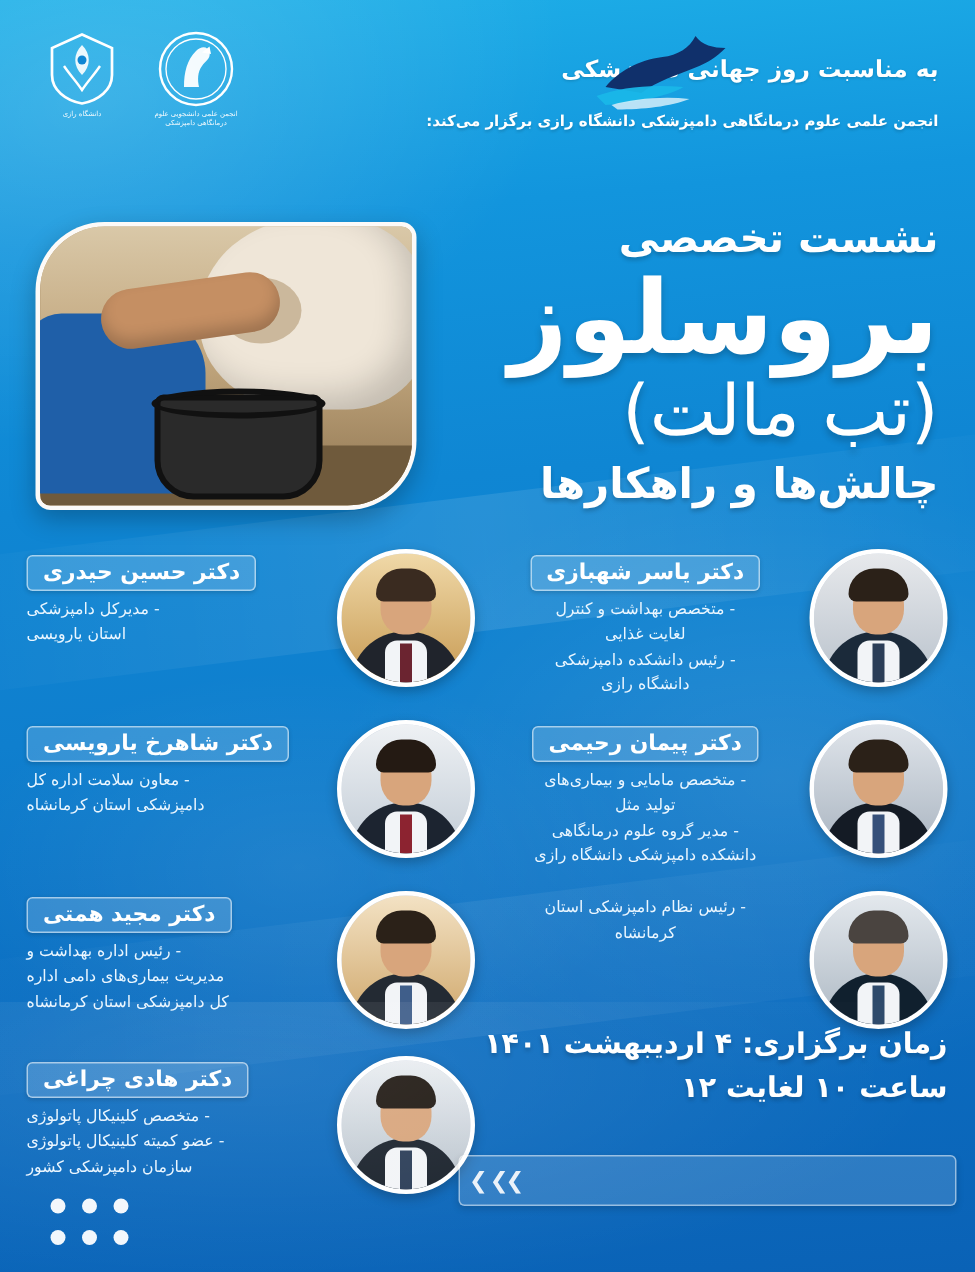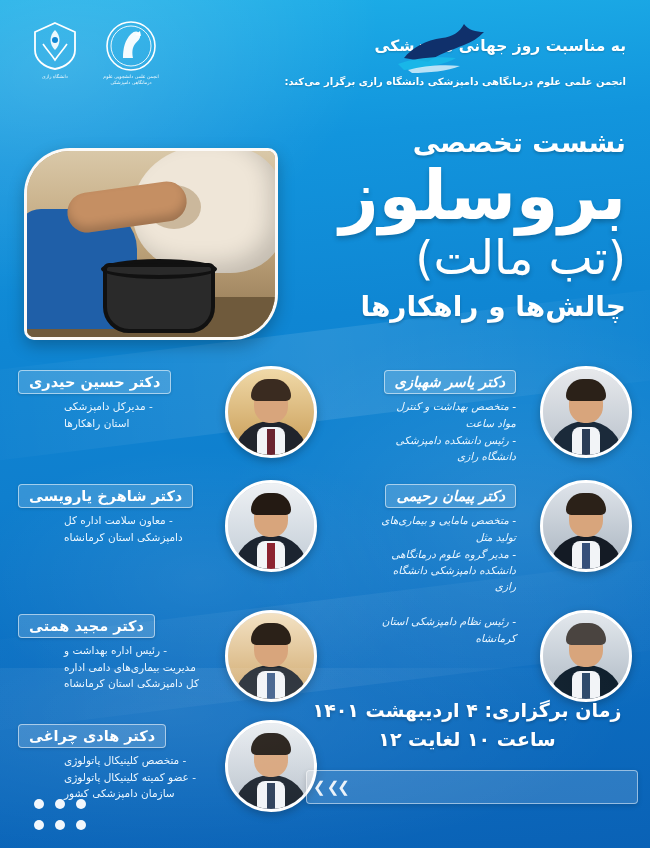--- a/index.html
+++ b/index.html
@@ -109,21 +109,21 @@
     width: 110px;
     height: 56px;
   }
 
   
   .title-wrap {
     position: relative;
     padding: 8px 24px 0 24px;
     display: flex;
     justify-content: space-between;
-    align-items: center;
+    align-items: flex-end;
   }
   .titles {
     text-align: right;
     width: 330px;
     padding-top: 6px;
   }
   .t-small {
     font-size: 27px;
     font-weight: bold;
     line-height: 1.15;
@@ -176,47 +176,47 @@
     margin-top: 26px;
     padding: 0 18px;
     display: grid;
     grid-template-columns: 1fr 1fr;
     column-gap: 16px;
     row-gap: 14px;
   }
   .spk {
     display: flex;
     align-items: flex-start;
-    gap: 24px;
+    gap: 12px;
     min-height: 96px;
   }
   .spk-texts {
     flex: 1;
     text-align: left;
     padding-top: 4px;
   }
-  .spk.right-col .spk-texts { text-align: right; font-style: italic; }
+  .spk.right-col .spk-texts { text-align: center; }
   .spk-name {
     display: inline-block;
     background: rgba(255,255,255,.16);
     border: 1px solid rgba(255,255,255,.55);
     border-radius: 4px;
     padding: 3px 10px;
     font-size: 14.5px;
     font-weight: bold;
     margin-bottom: 5px;
     white-space: nowrap;
     box-shadow: 0 1px 3px rgba(0,0,0,.15);
   }
   .spk-roles {
     font-size: 10.5px;
     line-height: 1.5;
     color: #eaf6ff;
   }
-  .spk-roles div { margin-bottom: 1px; margin-left: 46px; }
+  .spk-roles div { margin-bottom: 1px; }
   .avatar {
     width: 86px;
     height: 86px;
     flex: 0 0 86px;
     border-radius: 50%;
     border: 3px solid #ffffff;
     overflow: hidden;
     position: relative;
     box-shadow: 0 3px 8px rgba(0,0,0,.25);
     background: #cfd8e3;
@@ -230,23 +230,22 @@
 
   
   .footer {
     position: absolute;
     right: 0; left: 0; bottom: 0;
     height: 170px;
   }
   .footer-info {
     position: absolute;
     right: 18px;
-    top: 18px;
+    top: 4px;
     width: 330px;
-    text-align: center;
   }
   .f-date {
     font-size: 19px;
     font-weight: bold;
     line-height: 1.55;
     text-shadow: 0 2px 3px rgba(0,0,0,.2);
   }
   .venue-bar {
     position: absolute;
     right: 12px;
@@ -364,41 +363,41 @@
         <div class="av-body"></div>
           <div class="av-shirt"></div>
           <div class="av-tie" style="background:#2b3d57"></div>
         <div class="av-head"></div>
           <div class="av-hair"></div>
       </div>
       <div class="spk-texts">
         <div class="spk-name">دکتر یاسر شهبازی</div>
         <div class="spk-roles">
           <div>- متخصص بهداشت و کنترل</div>
-          <div>مواد ساعت</div>
+          <div>لغایت غذایی</div>
           <div>- رئیس دانشکده دامپزشکی</div>
           <div>دانشگاه رازی</div>
         </div>
       </div>
     </div>
 
     <div class="spk left-col">
       <div class="avatar">
         <div class="av-bg" style="background:linear-gradient(180deg,#f0d9a8,#c79a53)"></div>
         <div class="av-body" style="background:#20242c"></div>
           <div class="av-shirt"></div>
           <div class="av-tie" style="background:#6b2430"></div>
         <div class="av-head"></div>
           <div class="av-hair" style="background:#3a2b20"></div>
       </div>
       <div class="spk-texts">
         <div class="spk-name">دکتر حسین حیدری</div>
         <div class="spk-roles">
           <div>- مدیرکل دامپزشکی</div>
-          <div>استان راهکارها</div>
+          <div>استان یارویسی</div>
         </div>
       </div>
     </div>
 
     <div class="spk right-col">
       <div class="avatar">
         <div class="av-bg" style="background:linear-gradient(180deg,#dfe4ea,#a9b4c0)"></div>
         <div class="av-body" style="background:#141b25"></div>
           <div class="av-shirt"></div>
           <div class="av-tie" style="background:#36507a"></div>

